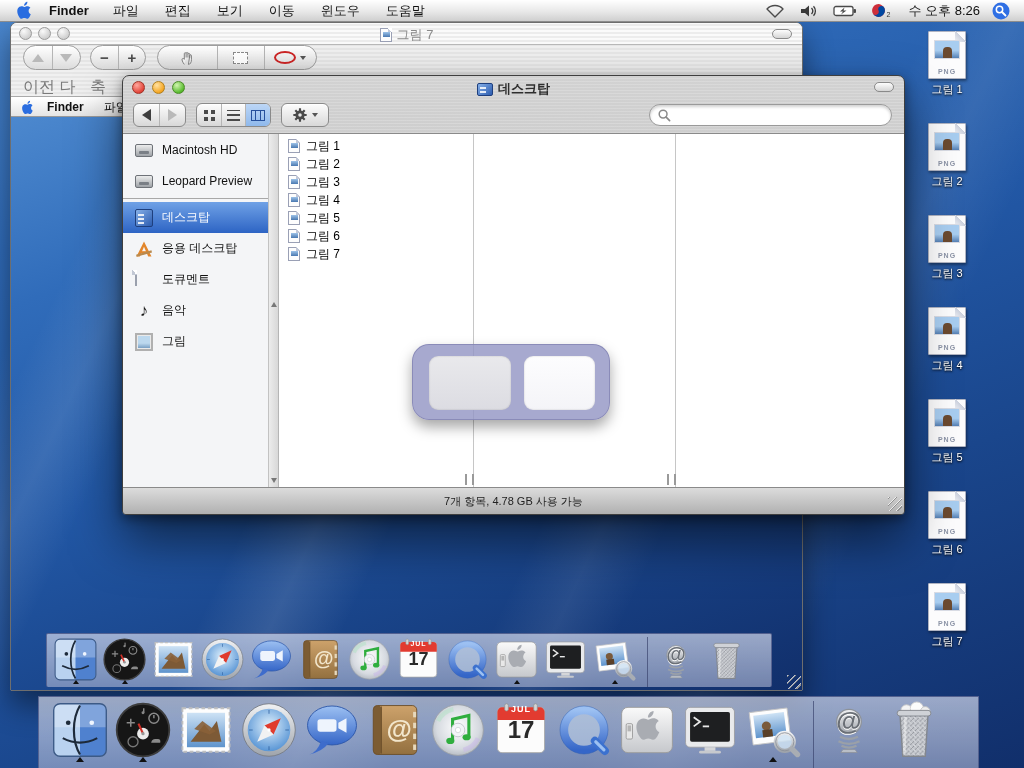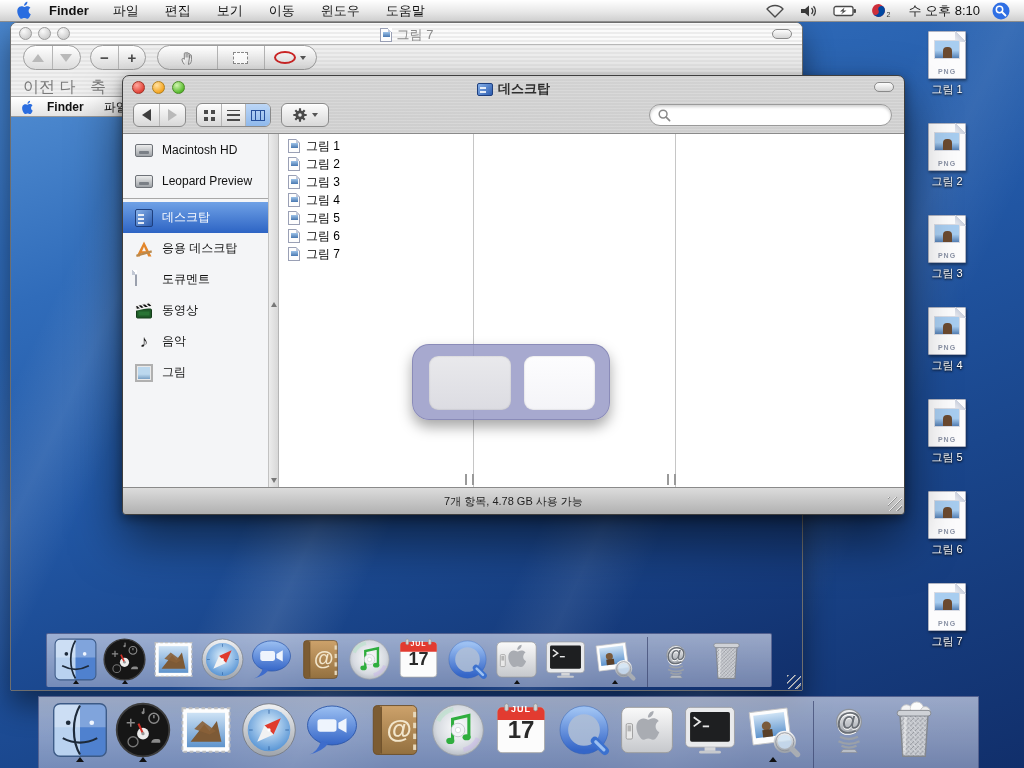--- a/index.html
+++ b/index.html
@@ -442,21 +442,21 @@
     </span>
     <span class="mb-icon">
       <svg width="15" height="15" viewBox="0 0 16 16">
           <g transform="rotate(-22 8 8)">
             <circle cx="8" cy="8" r="6.8" fill="#cd2e3a"></circle>
             <path d="M1.2 8 a6.8 6.8 0 0 0 13.6 0 a3.4 3.4 0 0 0 -6.8 0 a3.4 3.4 0 0 1 -6.8 0 z" fill="#0047a0"></path>
           </g>
         </svg>
       <span class="flag-badge">2</span>
     </span>
-    <span class="mb-clock">수 오후 8:10</span>
+    <span class="mb-clock">수 오후 8:26</span>
     <span class="mb-icon">
       <svg width="18" height="18" viewBox="0 0 18 18">
           <circle cx="9" cy="9" r="8.5" fill="#2f6fe4"></circle>
           <circle cx="7.5" cy="7.5" r="3.2" fill="none" stroke="#fff" stroke-width="1.5"></circle>
           <line x1="10" y1="10" x2="13.5" y2="13.5" stroke="#fff" stroke-width="1.8" stroke-linecap="round"></line>
         </svg>
     </span>
   </div>
 
   <div class="desk-icon" style="top:31px">
@@ -736,26 +736,20 @@
           <span class="icon16"><svg width="18" height="18">
                 <use href="#symAppA"></use>
               </svg></span>
           <span>응용 데스크탑</span>
         </div>
         <div class="sb-row">
           <span class="icon16"><span class="si-doc"></span></span>
           <span>도큐멘트</span>
         </div>
         <div class="sb-row">
-          <span class="icon16"><svg width="18" height="18">
-                <use href="#symClapper"></use>
-              </svg></span>
-          <span>동영상</span>
-        </div>
-        <div class="sb-row">
           <span class="sb-glyph">♪</span>
           <span>음악</span>
         </div>
         <div class="sb-row">
           <span class="icon16 si-pic"></span>
           <span>그림</span>
         </div>
       </div>
       <div class="sb-scroll">
         <span class="up"></span>

